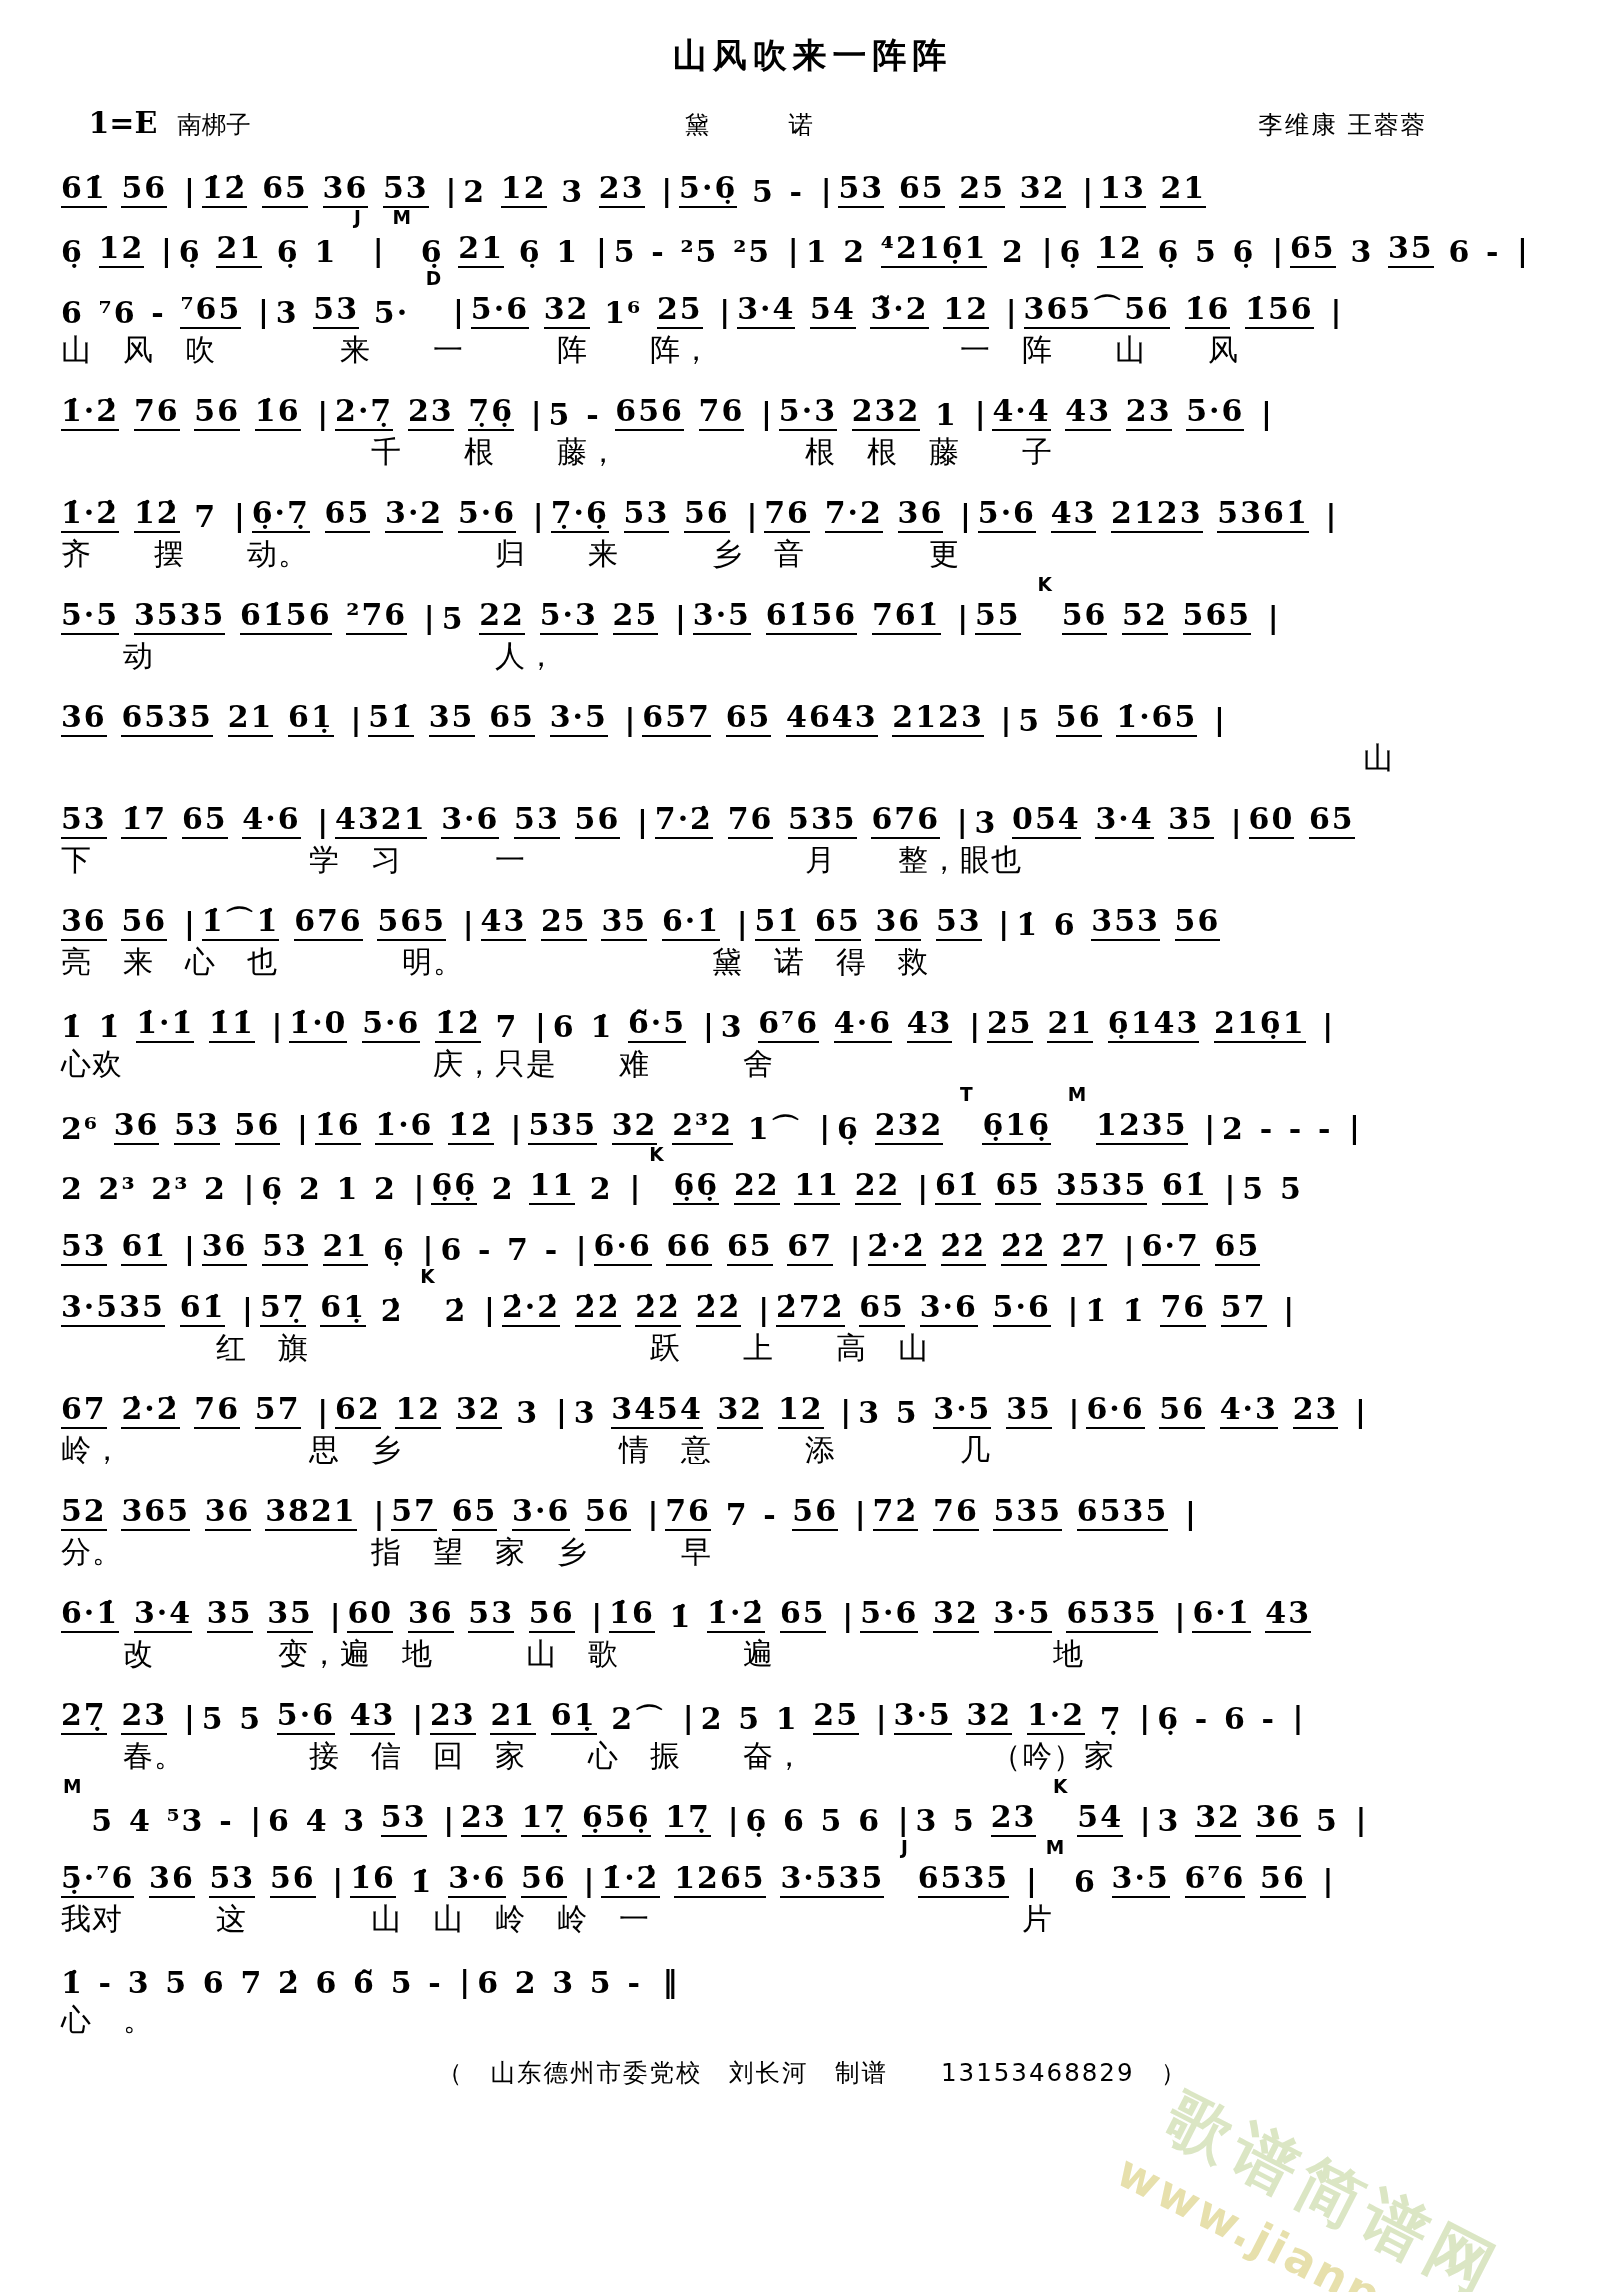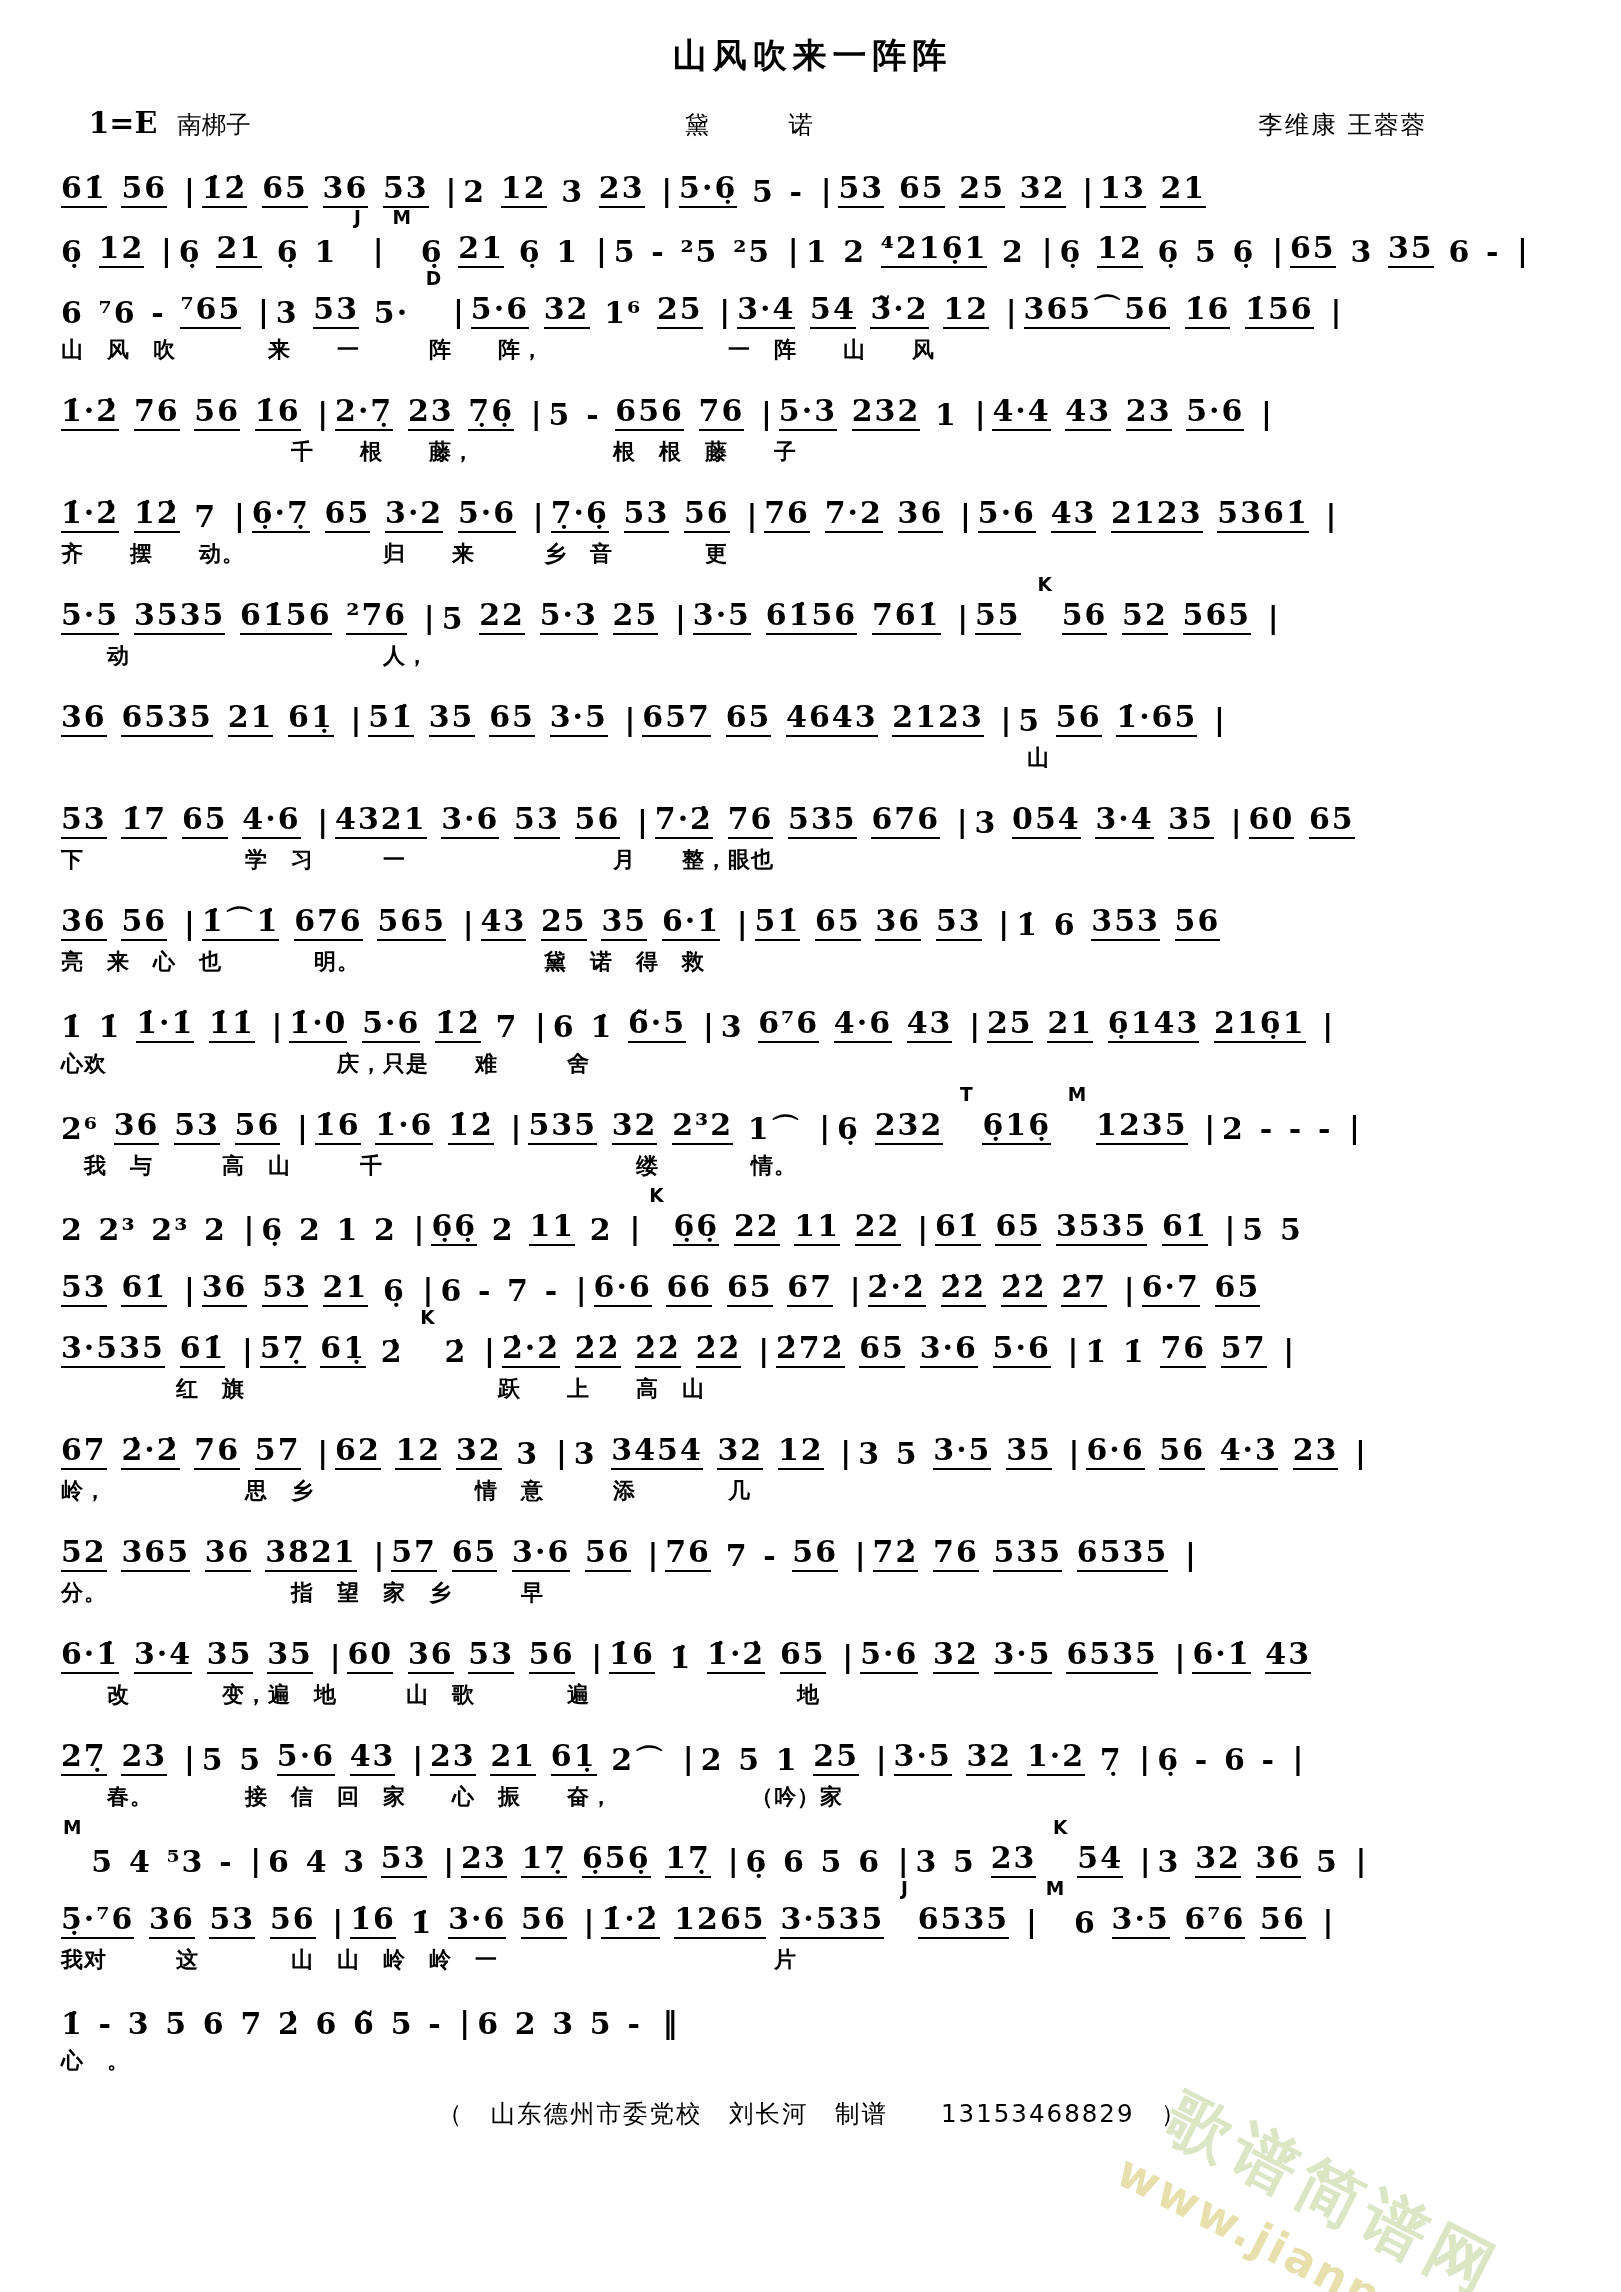--- a/index.html
+++ b/index.html
@@ -30,22 +30,22 @@
   .note{margin-right:14.7px;letter-spacing:2px;line-height:1.1;}
   .note.beam{border-bottom:2.9px solid #000;padding-bottom:2px;}
   .bar{margin:0 6.9px 0 2px;font-weight:bold;}
   .finalbar{margin-left:5.9px;font-weight:bold;}
   .mark{
     font-size:18.6px;font-weight:bold;align-self:flex-start;
     margin:0 9.8px 0 2px;transform:translateY(-3.9px);
     font-family:"DejaVu Sans",sans-serif;
   }
   .lyrics-row{
-    font-size:22px;height:41px;line-height:41px;white-space:pre;
-    font-family:"DejaVu Sans", sans-serif;letter-spacing:1px;font-weight:bold;
+    font-size:30px;height:41px;line-height:41px;white-space:pre;
+    font-family:"DejaVu Sans", sans-serif;letter-spacing:1px;
   }
   .footer-credit{
     text-align:center;font-size:24.5px;margin-top:15.7px;letter-spacing:2px;
     font-family:"DejaVu Sans", sans-serif;
   }
   .watermark{
     position:absolute;left:1191px;top:2073px;z-index:1;
     transform:rotate(27deg);transform-origin:left top;
     font-family:"DejaVu Sans", sans-serif;font-weight:bold;
     pointer-events:none;white-space:nowrap;
@@ -373,21 +373,20 @@
           <span class="note beam">6̣16̣</span>
           <span class="mark">M</span>
           <span class="note beam">1235</span>
           <span class="bar">|</span>
           <span class="note">2</span>
           <span class="note">-</span>
           <span class="note">-</span>
           <span class="note">-</span>
           <span class="bar">|</span>
         </div>
-        <div class="lyrics-row">　我　与　　　高　山　　　千　　　　　　　　　　　缕　　　　情。</div>
       </div>
       <div class="system">
         <div class="notes-row">
           <span class="note">2</span>
           <span class="note">2³</span>
           <span class="note">2³</span>
           <span class="note">2</span>
           <span class="bar">|</span>
           <span class="note">6̣</span>
           <span class="note">2</span>

